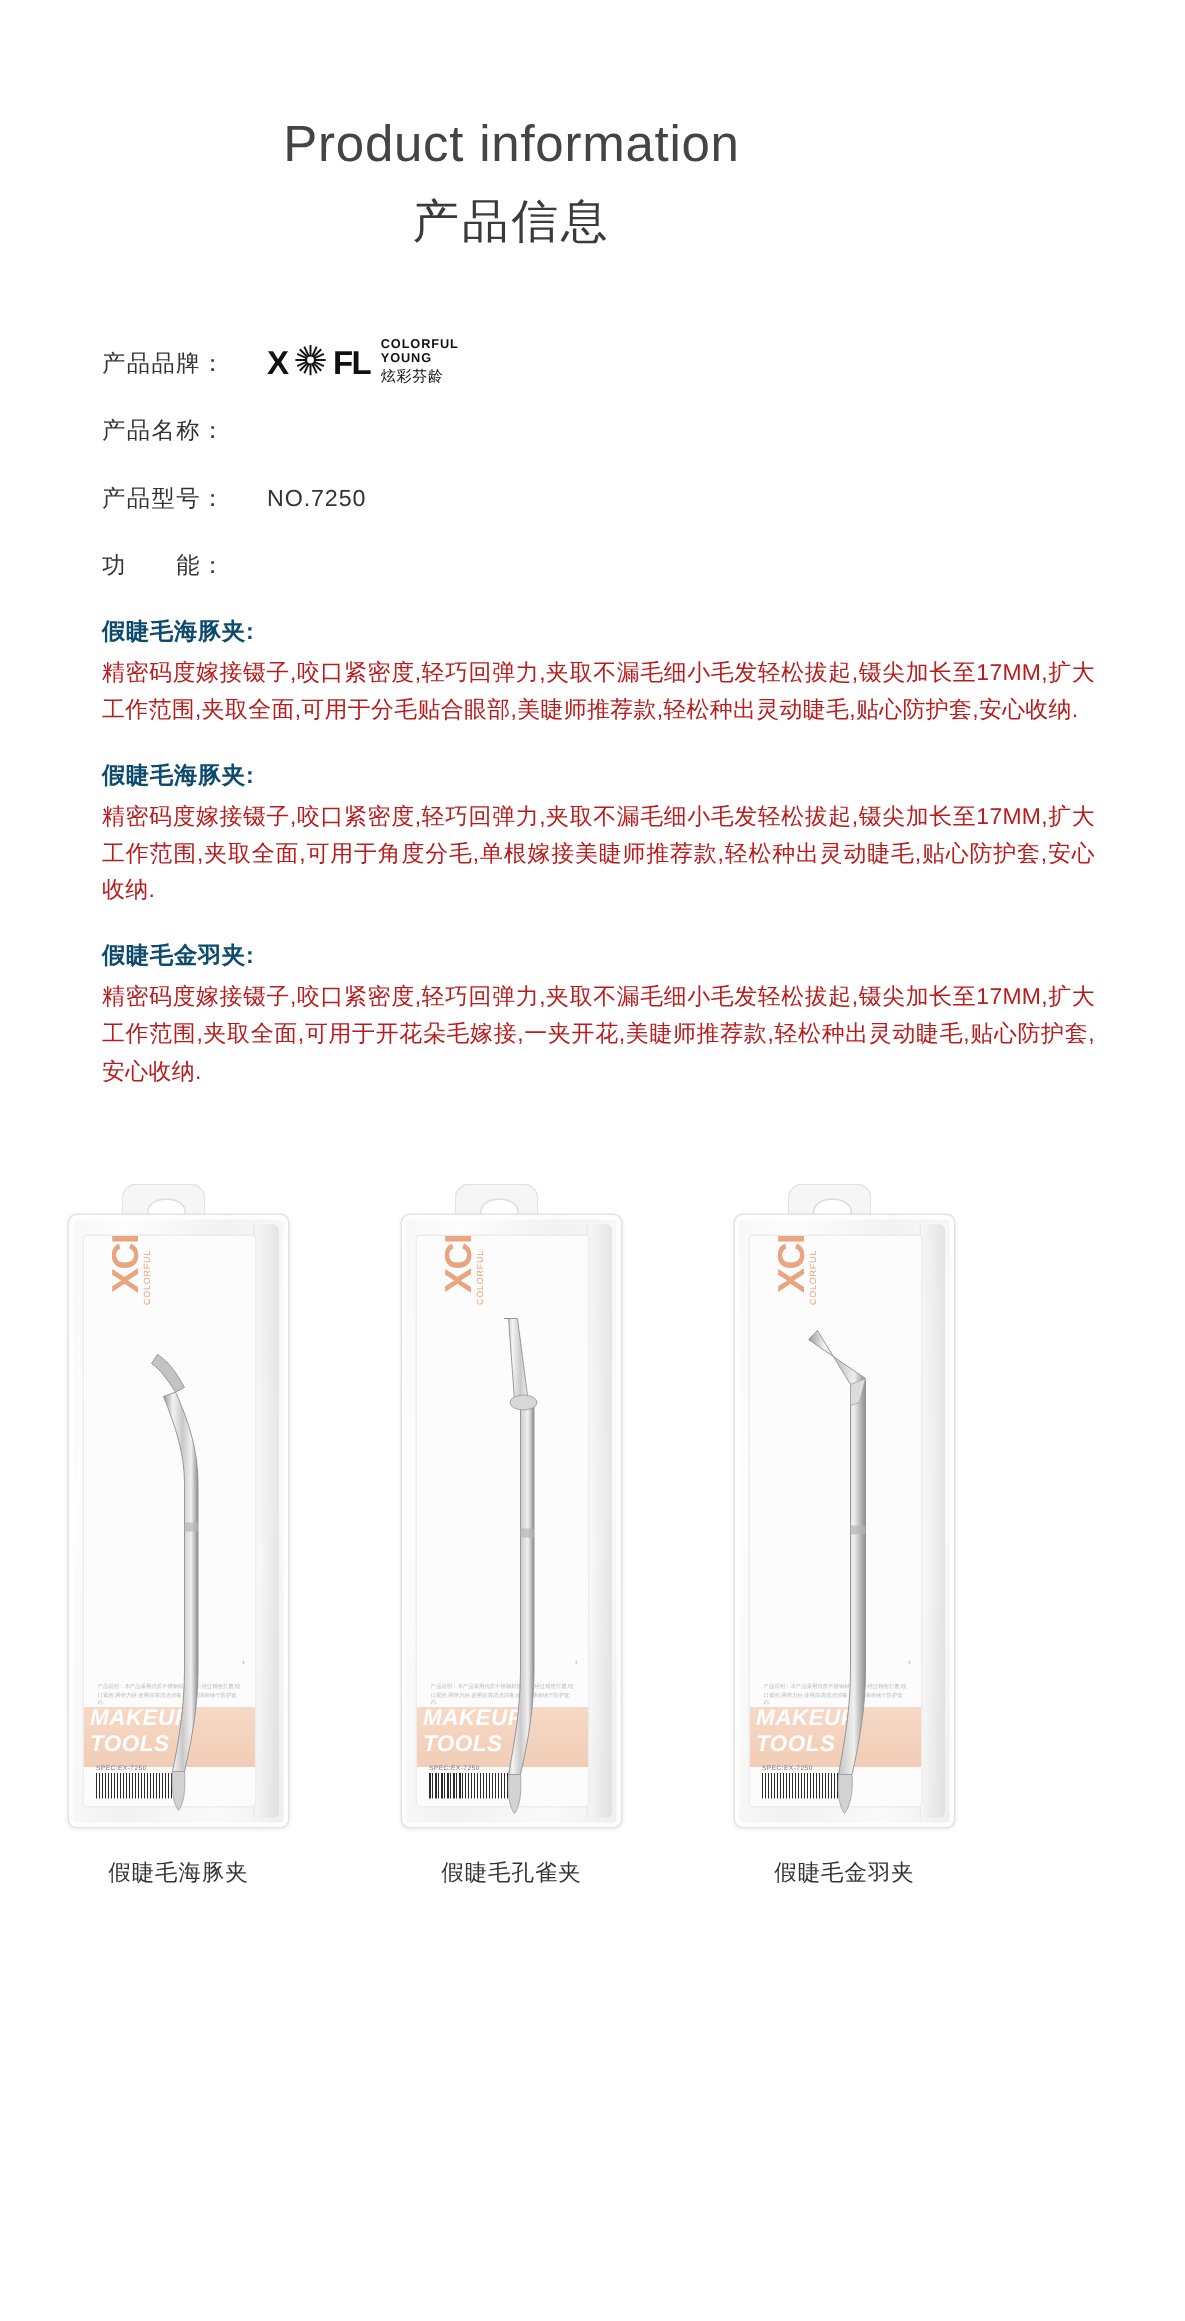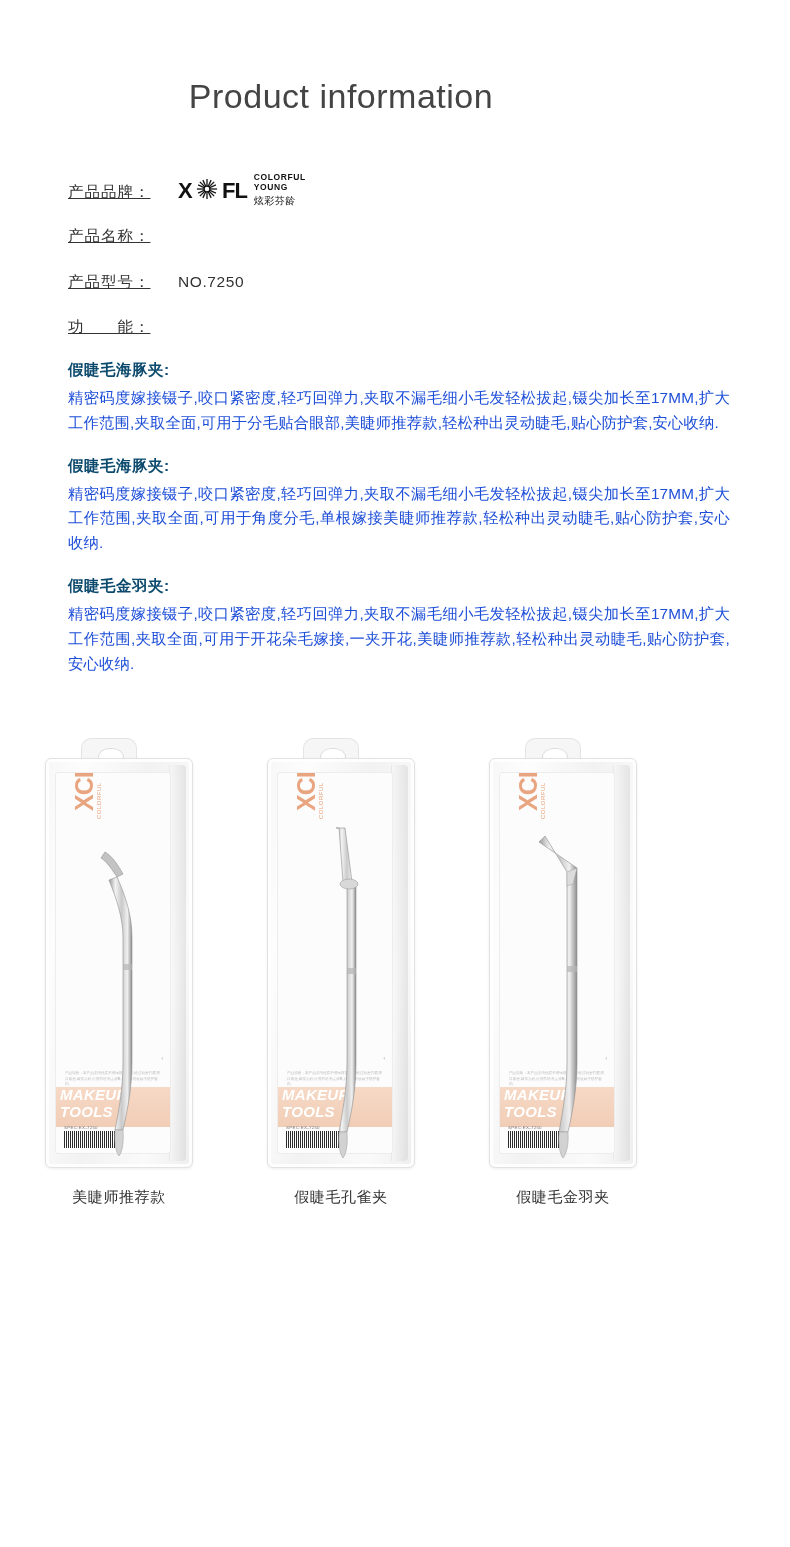--- a/index.html
+++ b/index.html
@@ -53,21 +53,20 @@
     align-items: flex-start;
     margin-bottom: 22px;
     font-size: 15.5px;
     color: #333;
     line-height: 1.5;
   }
   .spec-label {
     white-space: nowrap;
     letter-spacing: 1px;
     min-width: 96px;
-    text-decoration: underline;
   }
   .spec-label.spaced {
     letter-spacing: 1px;
   }
   .spec-value {
     margin-left: 14px;
     letter-spacing: 0.6px;
   }
 
   
@@ -120,21 +119,21 @@
   .fn-title {
     font-size: 15.5px;
     font-weight: 700;
     color: #0c4a6e;
     letter-spacing: 0.5px;
     margin-bottom: 5px;
   }
   .fn-body {
     font-size: 15.3px;
     line-height: 1.62;
-    color: #1d4ed8;
+    color: #b91c1c;
     letter-spacing: 0.2px;
     text-align: justify;
   }
 
   
   .products {
     margin-top: 56px;
     display: flex;
     justify-content: center;
     gap: 46px;
@@ -300,20 +299,21 @@
     letter-spacing: 0.6px;
   }
 </style>
 </head>
 <body>
 
 <div class="page">
 
   <div class="heading">
     <div class="en">Product information</div>
+    <div class="cn">产品信息</div>
   </div>
 
   <div class="specs">
 
     <div class="spec-row brand-row">
       <div class="spec-label">产品品牌：</div>
       <div class="brand-lockup">
         <div class="brand-mark">
           <span>X</span>
           <span class="sunburst">
@@ -410,21 +410,21 @@
               <stop offset="80%" stop-color="#efefef"></stop>
               <stop offset="100%" stop-color="#8d8d8d"></stop>
             </linearGradient>
           </defs>
           <path d="M78 148 C 86 168, 92 186, 92 206 L 92 330 C 92 356, 88 378, 84 398 L 92 398 C 97 376, 101 354, 101 330 L 101 206 C 101 184, 95 165, 86 145 Z" fill="url(#steel1)" stroke="#8e8e8e" stroke-width="0.6"></path>
           <path d="M86 145 C 80 136, 76 130, 70 126 L 74 120 C 82 125, 87 133, 92 142 Z" fill="#c3c3c3" stroke="#919191" stroke-width="0.6"></path>
           <path d="M92 232 L 101 232 L 101 238 L 92 238 Z" fill="#b5b5b5" opacity="0.7"></path>
           <path d="M84 398 C 83 412, 85 420, 88 424 C 91 420, 93 412, 92 398 Z" fill="#d2d2d2" stroke="#9a9a9a" stroke-width="0.5"></path>
         </svg>
       </div>
-      <div class="caption">美睫师推荐款</div>
+      <div class="caption">假睫毛海豚夹</div>
     </div>
 
     <div class="product">
       <div class="pack">
         <div class="tab"></div>
         <div class="case"></div>
         <div class="insert">
           <div class="logo">XCFL</div>
           <div class="logo-sub">COLORFUL</div>
           <div class="smalltext">产品说明：本产品采用优质不锈钢材质制作,经过精密打磨,咬口紧密,回弹力好,使用前请清洁消毒,使用后请收纳于防护套内.</div>

